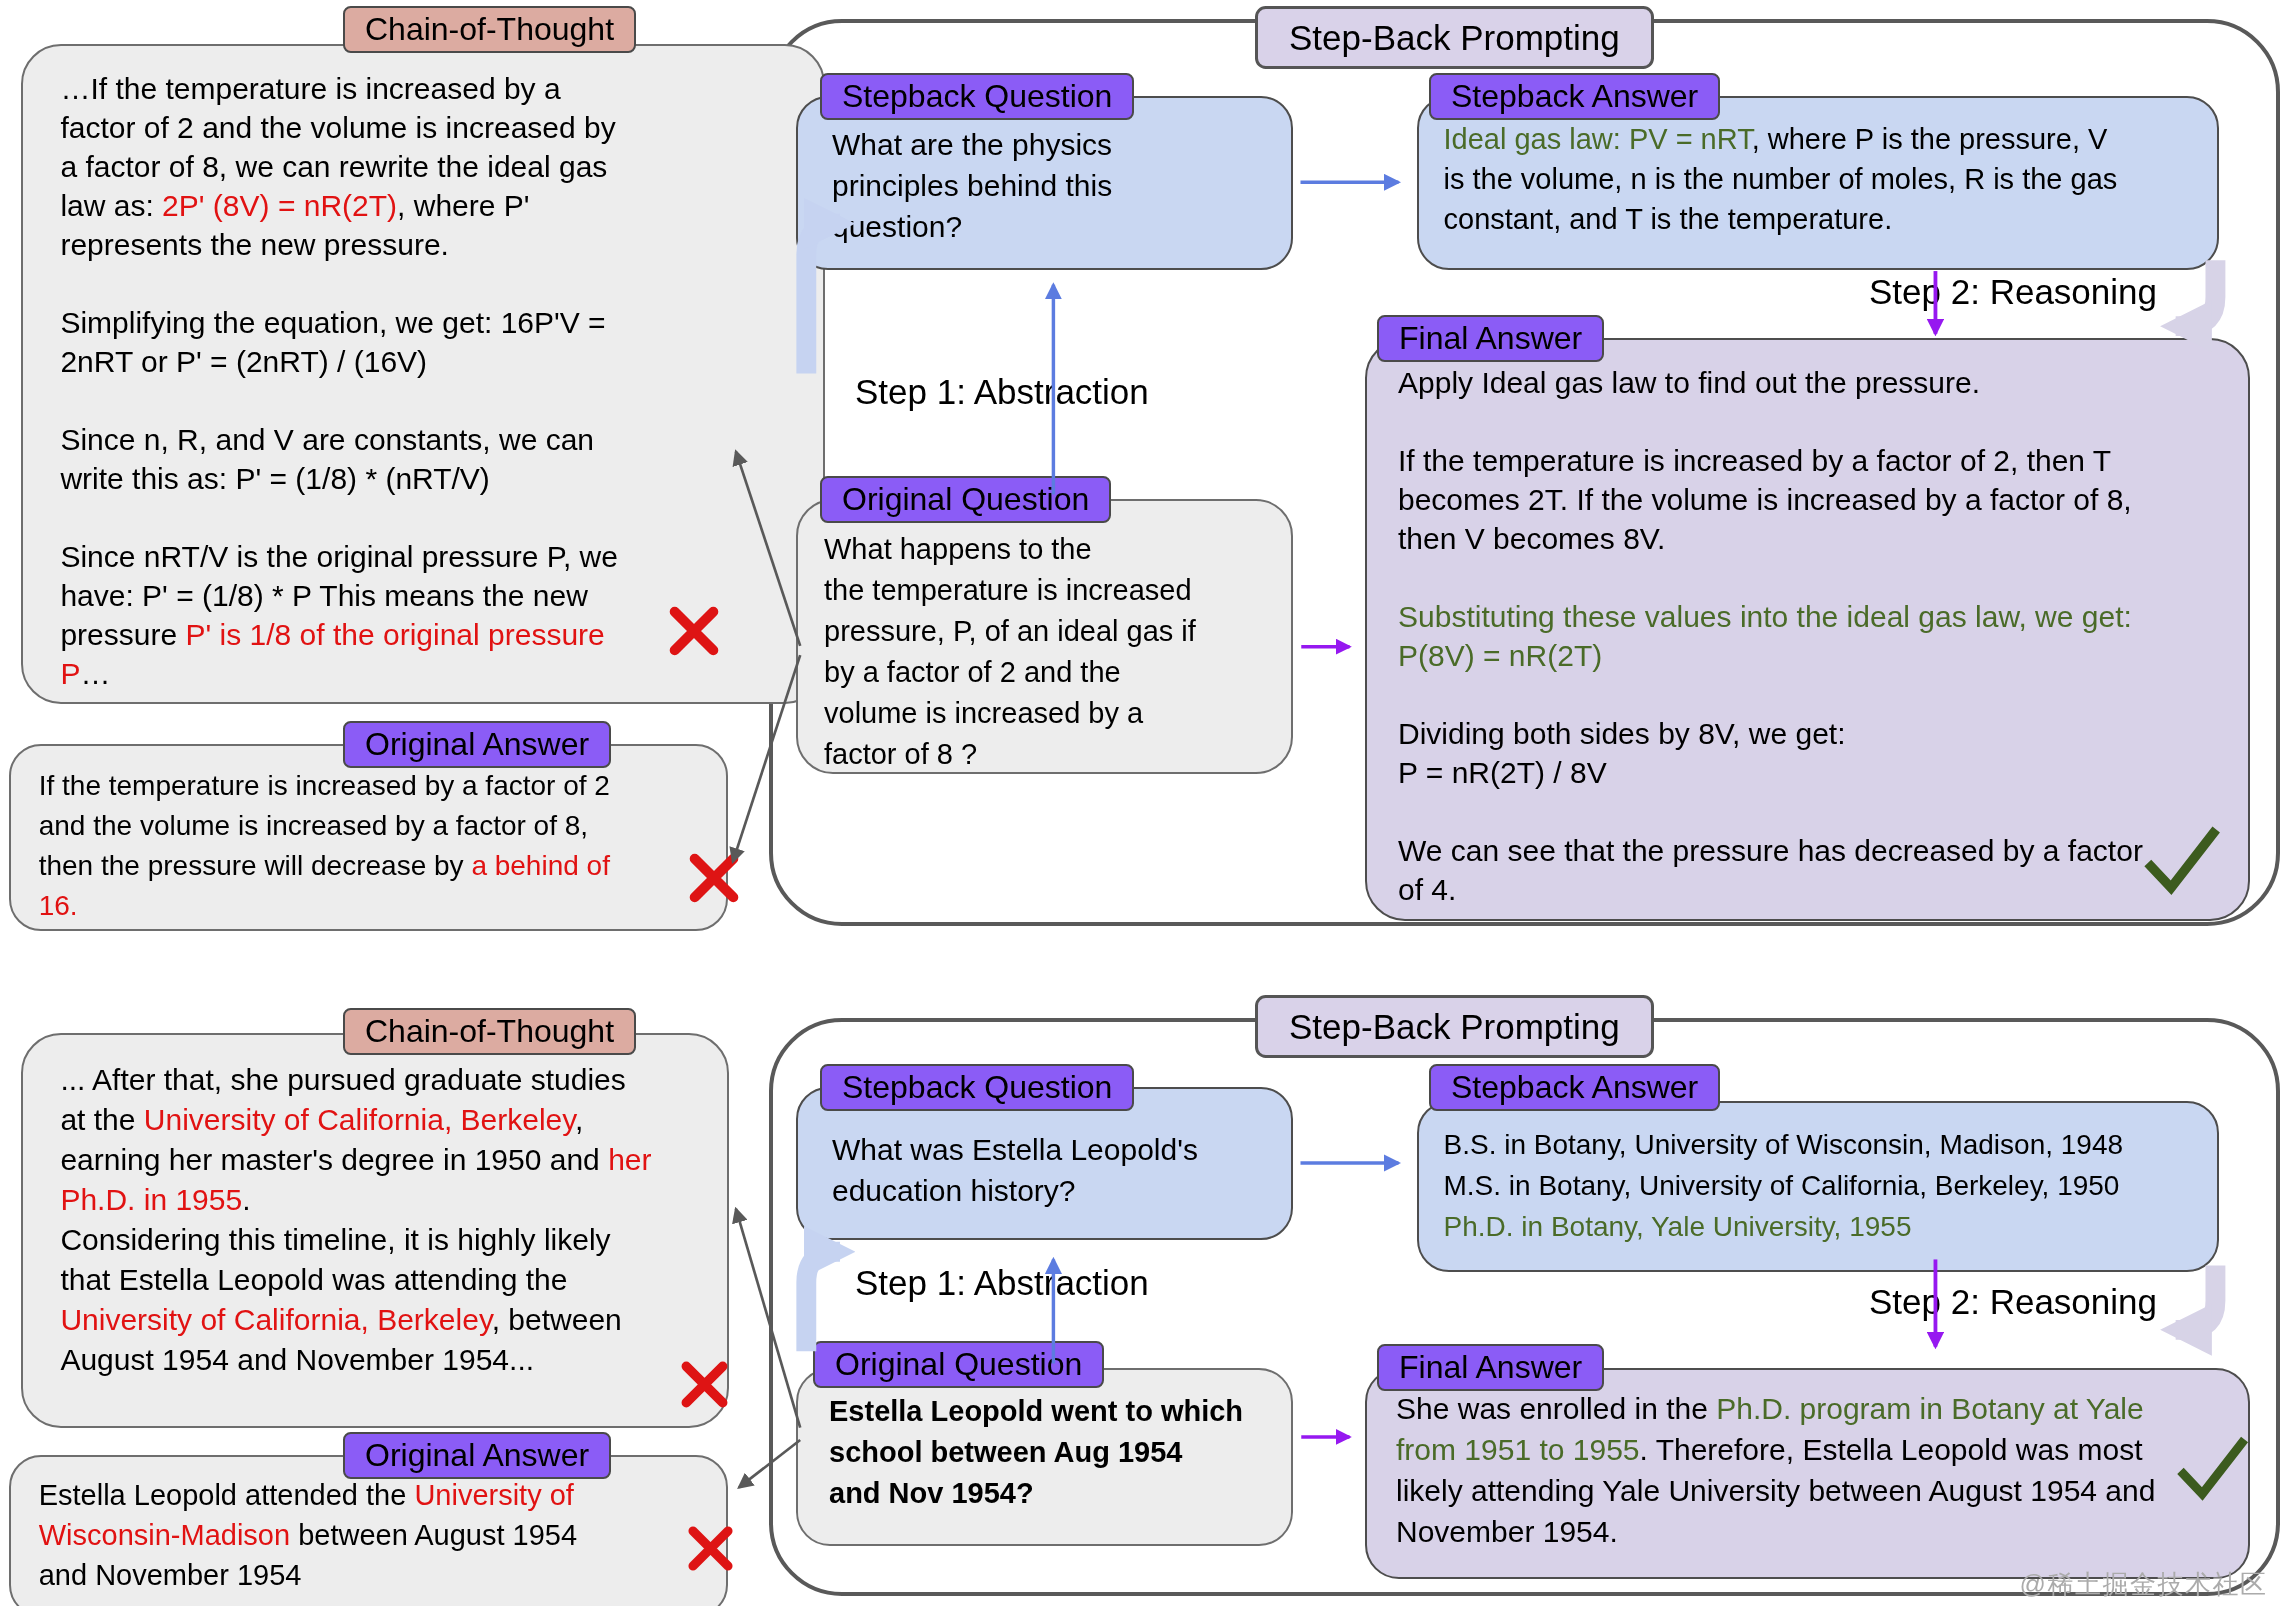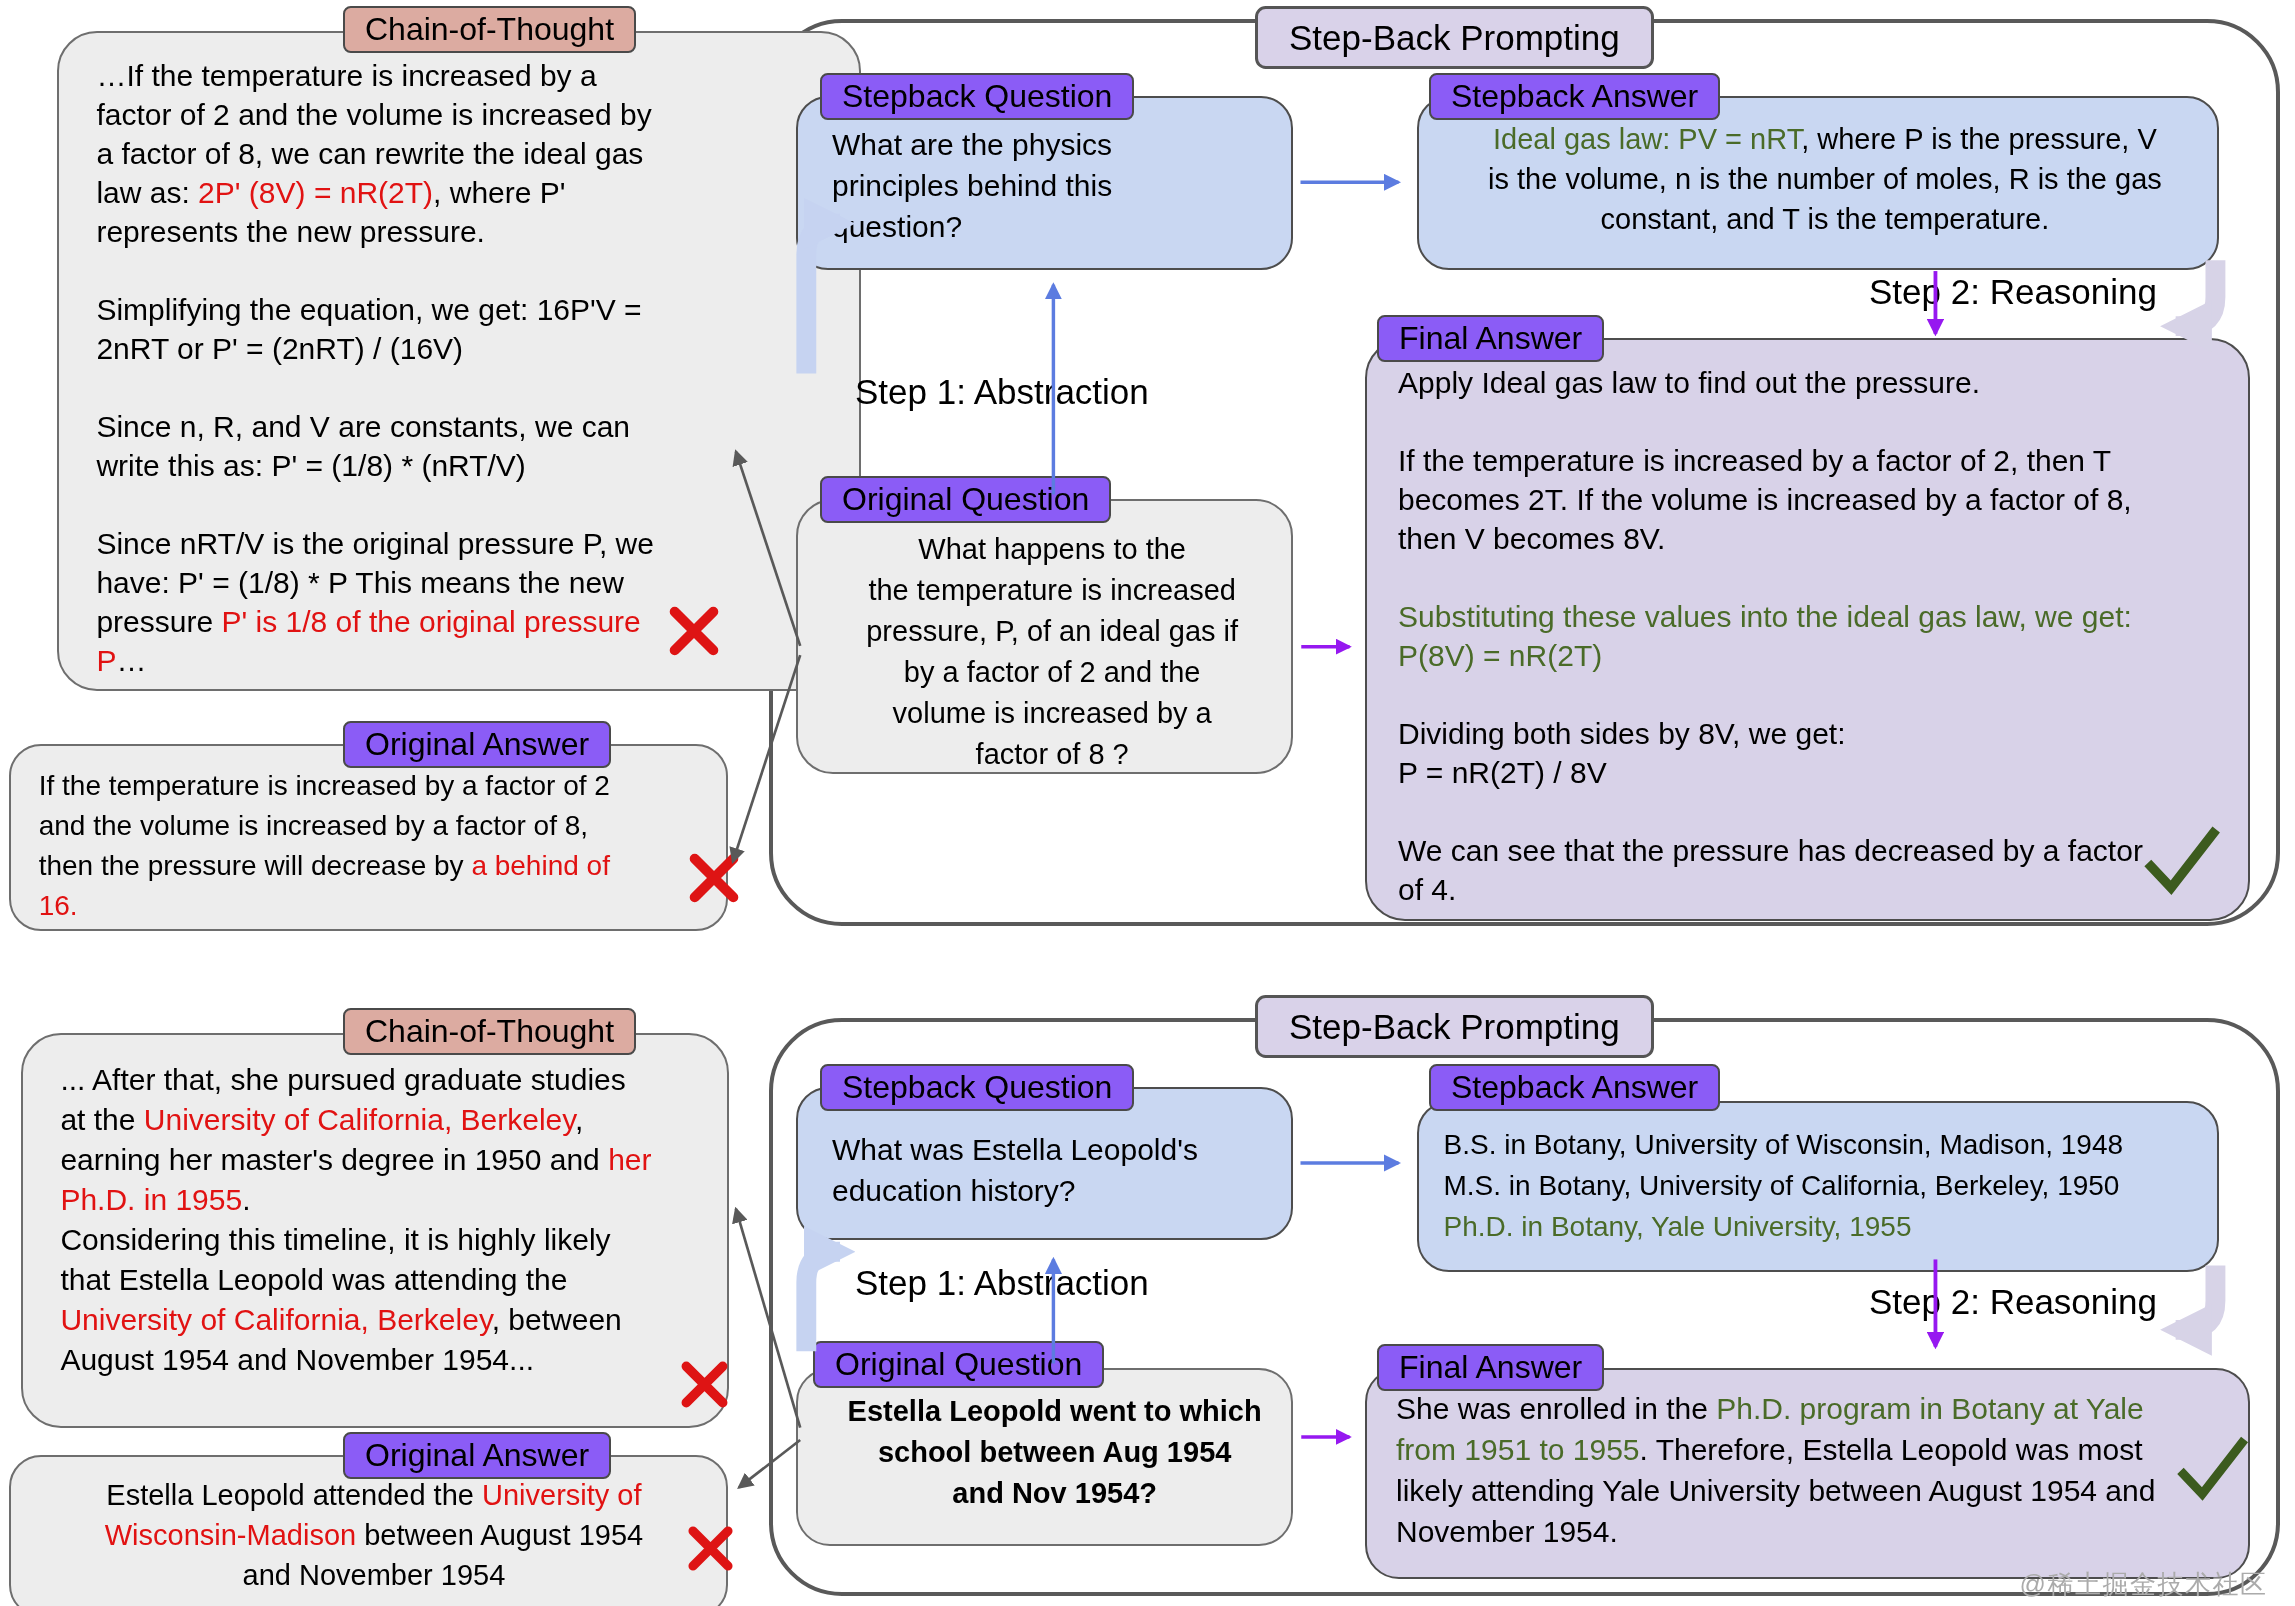--- a/index.html
+++ b/index.html
@@ -8,37 +8,37 @@
   .container{position:absolute;border:4.6px solid #595959;border-radius:73px;background:#fff;box-sizing:border-box;z-index:1;}
   .box{position:absolute;border:2.3px solid #6e6e6e;background:#ededed;border-radius:40px;box-sizing:border-box;z-index:2;}
   .box.blue{background:#c9d7f2;border-color:#4d4d4d;}
   .box.purp{background:#d8d2e8;border-color:#4d4d4d;}
   .tag{position:absolute;z-index:6;background:#8b5cf6;border:2.3px solid #4a4a4a;border-radius:7.7px;
        font-size:32px;line-height:38px;padding:2.3px 20px;white-space:nowrap;}
   .tag.pink{background:#dcaba1;}
   .badge{position:absolute;z-index:6;background:#d9d2e9;border:3.1px solid #555;border-radius:10.7px;
          font-size:35px;line-height:54px;padding:1.5px 31px;white-space:nowrap;}
   .txt{position:relative;font-size:30px;}
-  .txt.f38{font-size:29px;text-align:center;} .txt.f37{font-size:28px;}
+  .txt.f38{font-size:29px;} .txt.f37{font-size:28px;}
   .txt .line{white-space:nowrap;}
   .steplab{position:absolute;font-size:35px;white-space:nowrap;z-index:5;}
   .r{color:#e11212;} .g{color:#4a6b28;}
   .mark{position:absolute;z-index:8;}
   svg.overlay{position:absolute;left:0;top:0;z-index:12;pointer-events:none;}
   .watermark{position:absolute;right:27.5px;top:1567px;font-size:26px;color:#ababab;z-index:9;letter-spacing:1.5px;}
 </style>
 </head>
 <body>
 
 <div id="canvas">
 
   <div class="container" style="left:769px;top:19px;width:1511px;height:907px;"></div>
   <div class="badge" style="left:1255px;top:6.1px;">Step-Back Prompting</div>
 
-  <div class="box" style="left:21.4px;top:31px;width:804px;height:660px;margin-left:36px;">
+  <div class="box" style="left:21.4px;top:44px;width:804px;height:660px;">
     <div class="txt" style="padding:23px 20px 0 37px;line-height:39px;">
         <div class="line"><span>…If the temperature is increased by a</span></div>
         <div class="line"><span>factor of 2 and the volume is increased by</span></div>
         <div class="line"><span>a factor of 8, we can rewrite the ideal gas</span></div>
         <div class="line"><span>law as: </span><span class="r">2P' (8V) = nR(2T)</span><span>, where P'</span></div>
         <div class="line"><span>represents the new pressure.</span></div>
         <div class="line">&nbsp;</div>
         <div class="line"><span>Simplifying the equation, we get: 16P'V =</span></div>
         <div class="line"><span>2nRT or P' = (2nRT) / (16V)</span></div>
         <div class="line">&nbsp;</div>

